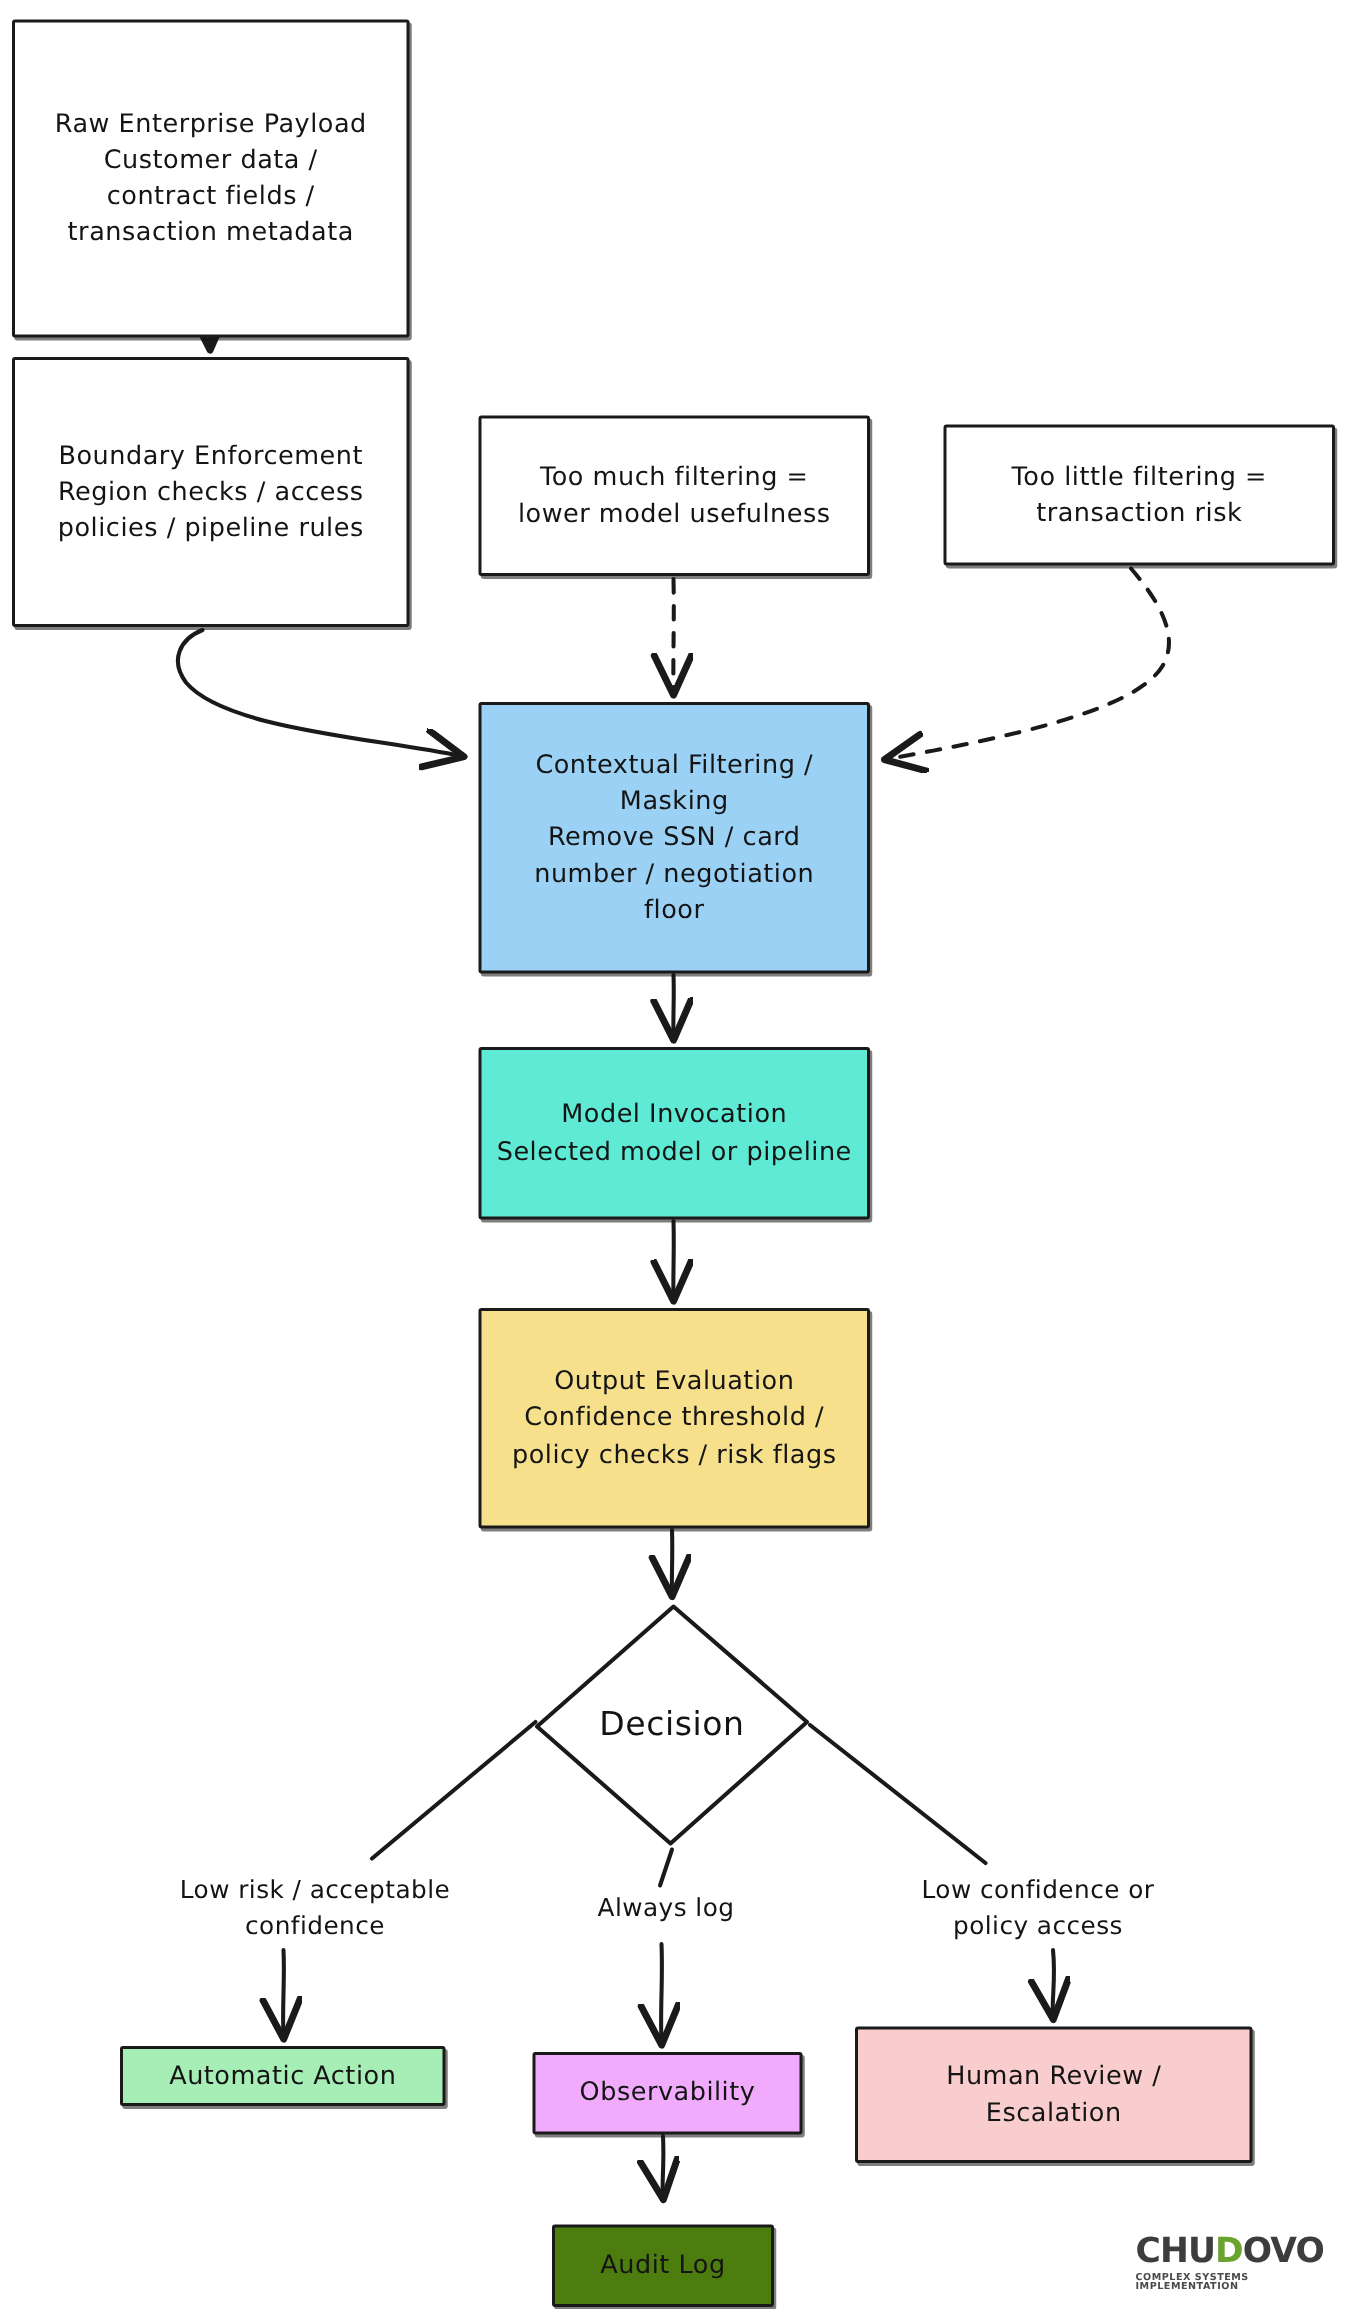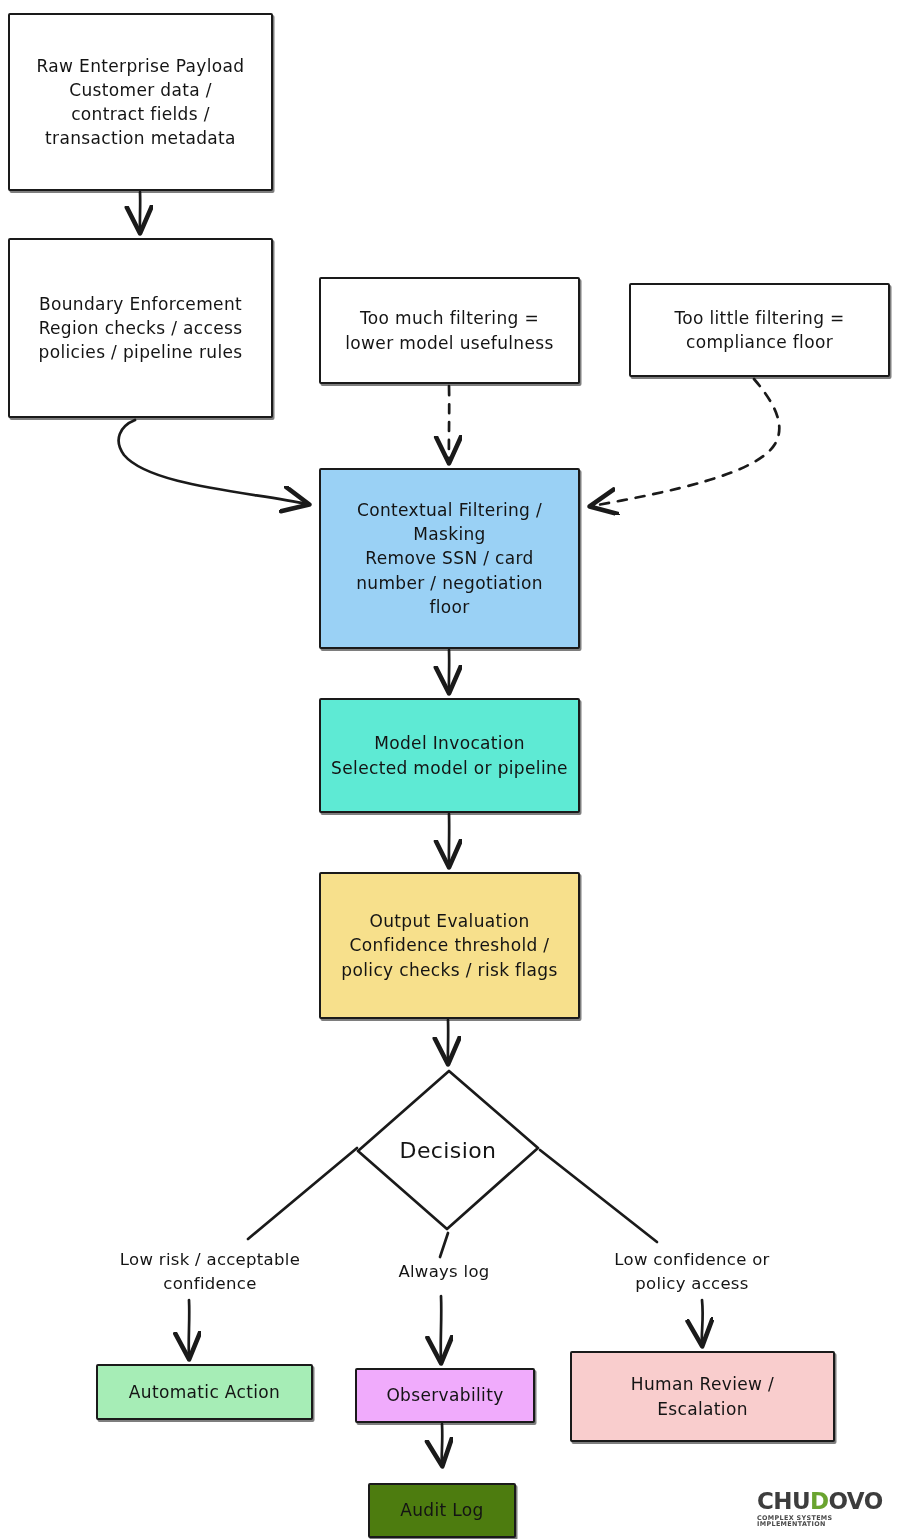--- a/index.html
+++ b/index.html
@@ -130,59 +130,59 @@
     <path d="M441,1296 C442,1320 440,1340 441,1361" marker-end="url(#ah)"></path>
 
     <path d="M540,1150 L657,1242"></path>
     <path d="M702,1300 C704,1320 701,1332 702,1344" marker-end="url(#ah)"></path>
 
     <path d="M442,1424 C443,1444 441,1455 442,1464" marker-end="url(#ah)"></path>
   </g>
 </svg>
 
 <div id="nodes">
-    <div class="node" style="left: 8px; top: 13px; width: 265px; height: 178px; background: rgb(255, 255, 255); border-color: rgb(26, 26, 26);">
+    <div class="node" style="left: 8px; top: 13px; width: 265px; height: 212px; background: rgb(255, 255, 255); border-color: rgb(26, 26, 26);">
       <span class="label">Raw Enterprise Payload
 Customer data /
 contract fields /
 transaction metadata</span>
     </div>
     <div class="node" style="left: 8px; top: 238px; width: 265px; height: 180px; background: rgb(255, 255, 255); border-color: rgb(26, 26, 26);">
       <span class="label">Boundary Enforcement
 Region checks / access
 policies / pipeline rules</span>
     </div>
     <div class="node" style="left: 319px; top: 277px; width: 261px; height: 107px; background: rgb(255, 255, 255); border-color: rgb(26, 26, 26);">
       <span class="label">Too much filtering =
 lower model usefulness</span>
     </div>
     <div class="node" style="left: 629px; top: 283px; width: 261px; height: 94px; background: rgb(255, 255, 255); border-color: rgb(26, 26, 26);">
       <span class="label">Too little filtering =
-compliance floor</span>
+transaction risk</span>
     </div>
     <div class="node" style="left: 319px; top: 468px; width: 261px; height: 181px; background: rgb(154, 209, 245); border-color: rgb(26, 26, 26);">
       <span class="label">Contextual Filtering /
 Masking
 Remove SSN / card
 number / negotiation
 floor</span>
     </div>
     <div class="node" style="left: 319px; top: 698px; width: 261px; height: 115px; background: #5eead4; border-color: rgb(26, 26, 26);">
       <span class="label">Model Invocation
 Selected model or pipeline</span>
     </div>
     <div class="node" style="left: 319px; top: 872px; width: 261px; height: 147px; background: rgb(247, 224, 140); border-color: rgb(26, 26, 26);">
       <span class="label">Output Evaluation
 Confidence threshold /
 policy checks / risk flags</span>
     </div>
     <div class="diamond-wrap" style="left: 355px; top: 1068px; width: 186px; height: 164px;"><svg width="186" height="164" viewBox="0 0 186 164">
         <path d="M94,3 L183,80 L92,161 L3,83 Z" fill="#ffffff" stroke="#1a1a1a" stroke-width="2.7" stroke-linejoin="round"></path>
       </svg><div class="dtext">Decision</div></div>
-    <div class="node" style="left: 96px; top: 1364px; width: 217px; height: 56px; background: rgb(166, 237, 182); border-color: rgb(26, 26, 26);">
+    <div class="node" style="left: 80px; top: 1364px; width: 217px; height: 40px; background: rgb(166, 237, 182); border-color: rgb(26, 26, 26);">
       <span class="label">Automatic Action</span>
     </div>
     <div class="node" style="left: 355px; top: 1368px; width: 180px; height: 55px; background: #f0abfc; border-color: rgb(26, 26, 26); align-items: center;">
       <span class="label">Observability</span>
     </div>
     <div class="node" style="left: 570px; top: 1351px; width: 265px; height: 91px; background: rgb(249, 205, 205); border-color: rgb(26, 26, 26);">
       <span class="label">Human Review /
 Escalation</span>
     </div>
     <div class="node" style="left: 368px; top: 1471px; width: 148px; height: 55px; background: #4d7c0f; border-color: rgb(26, 26, 26); margin-top: 12px;">

